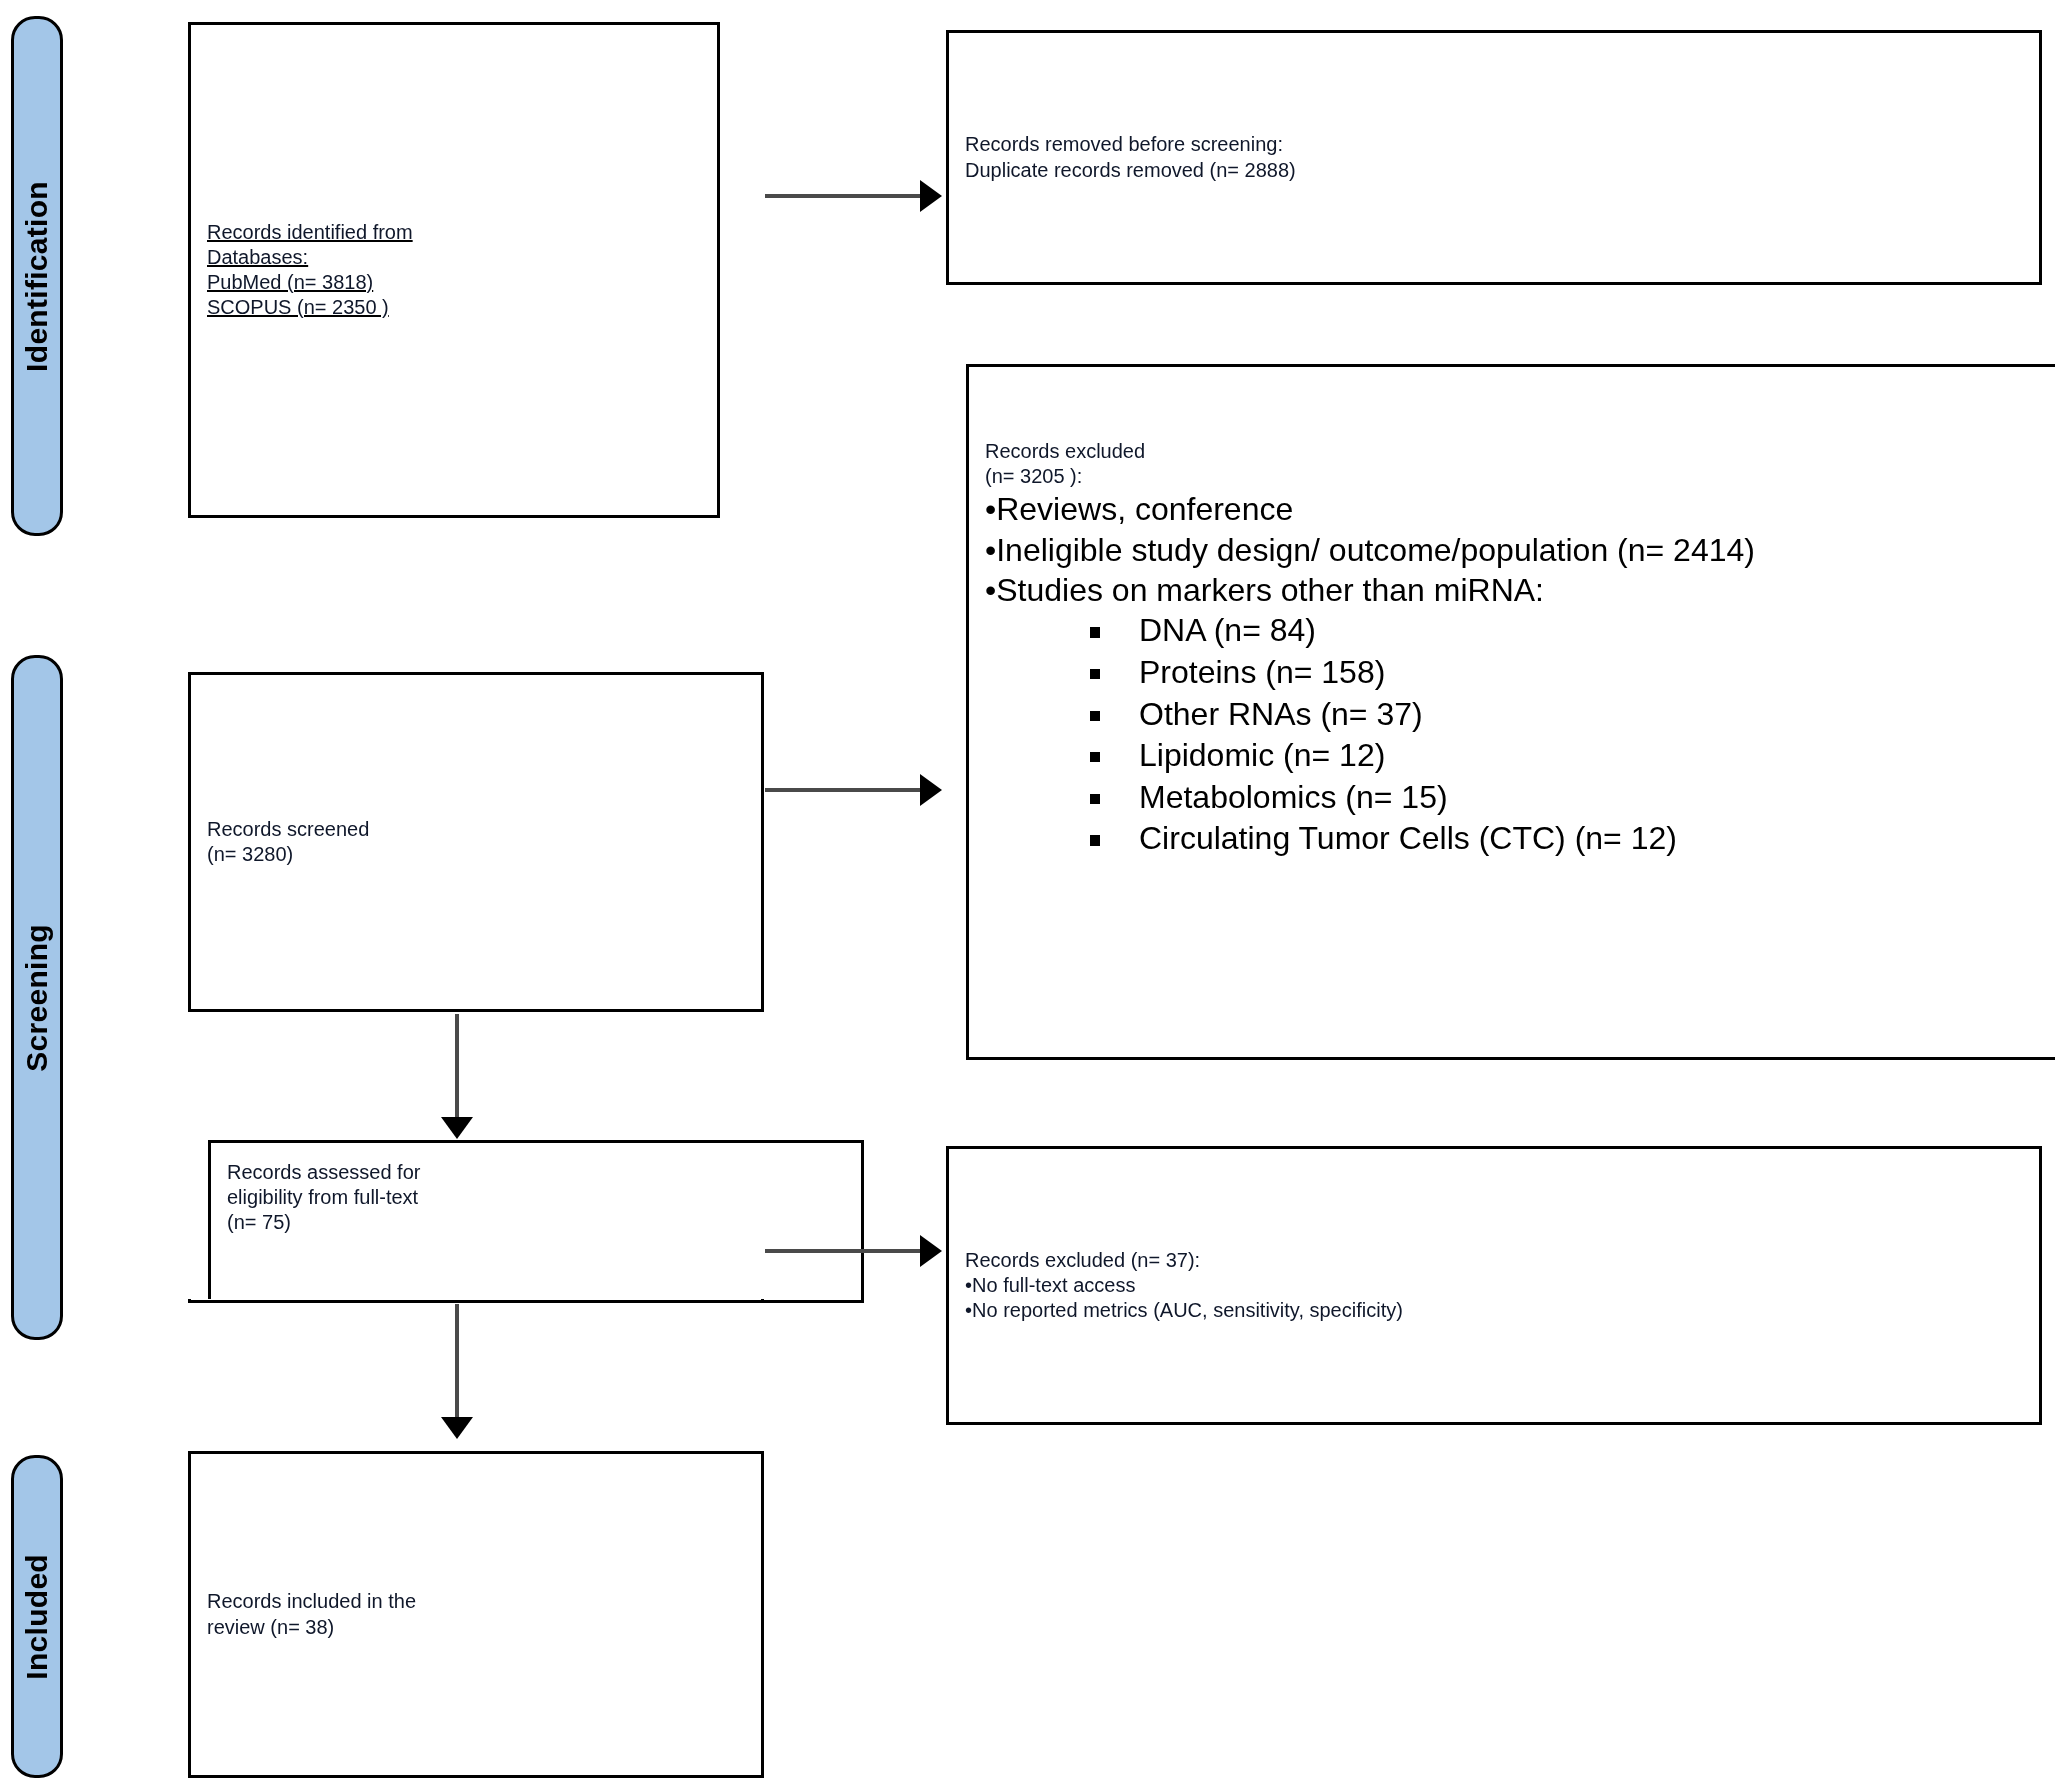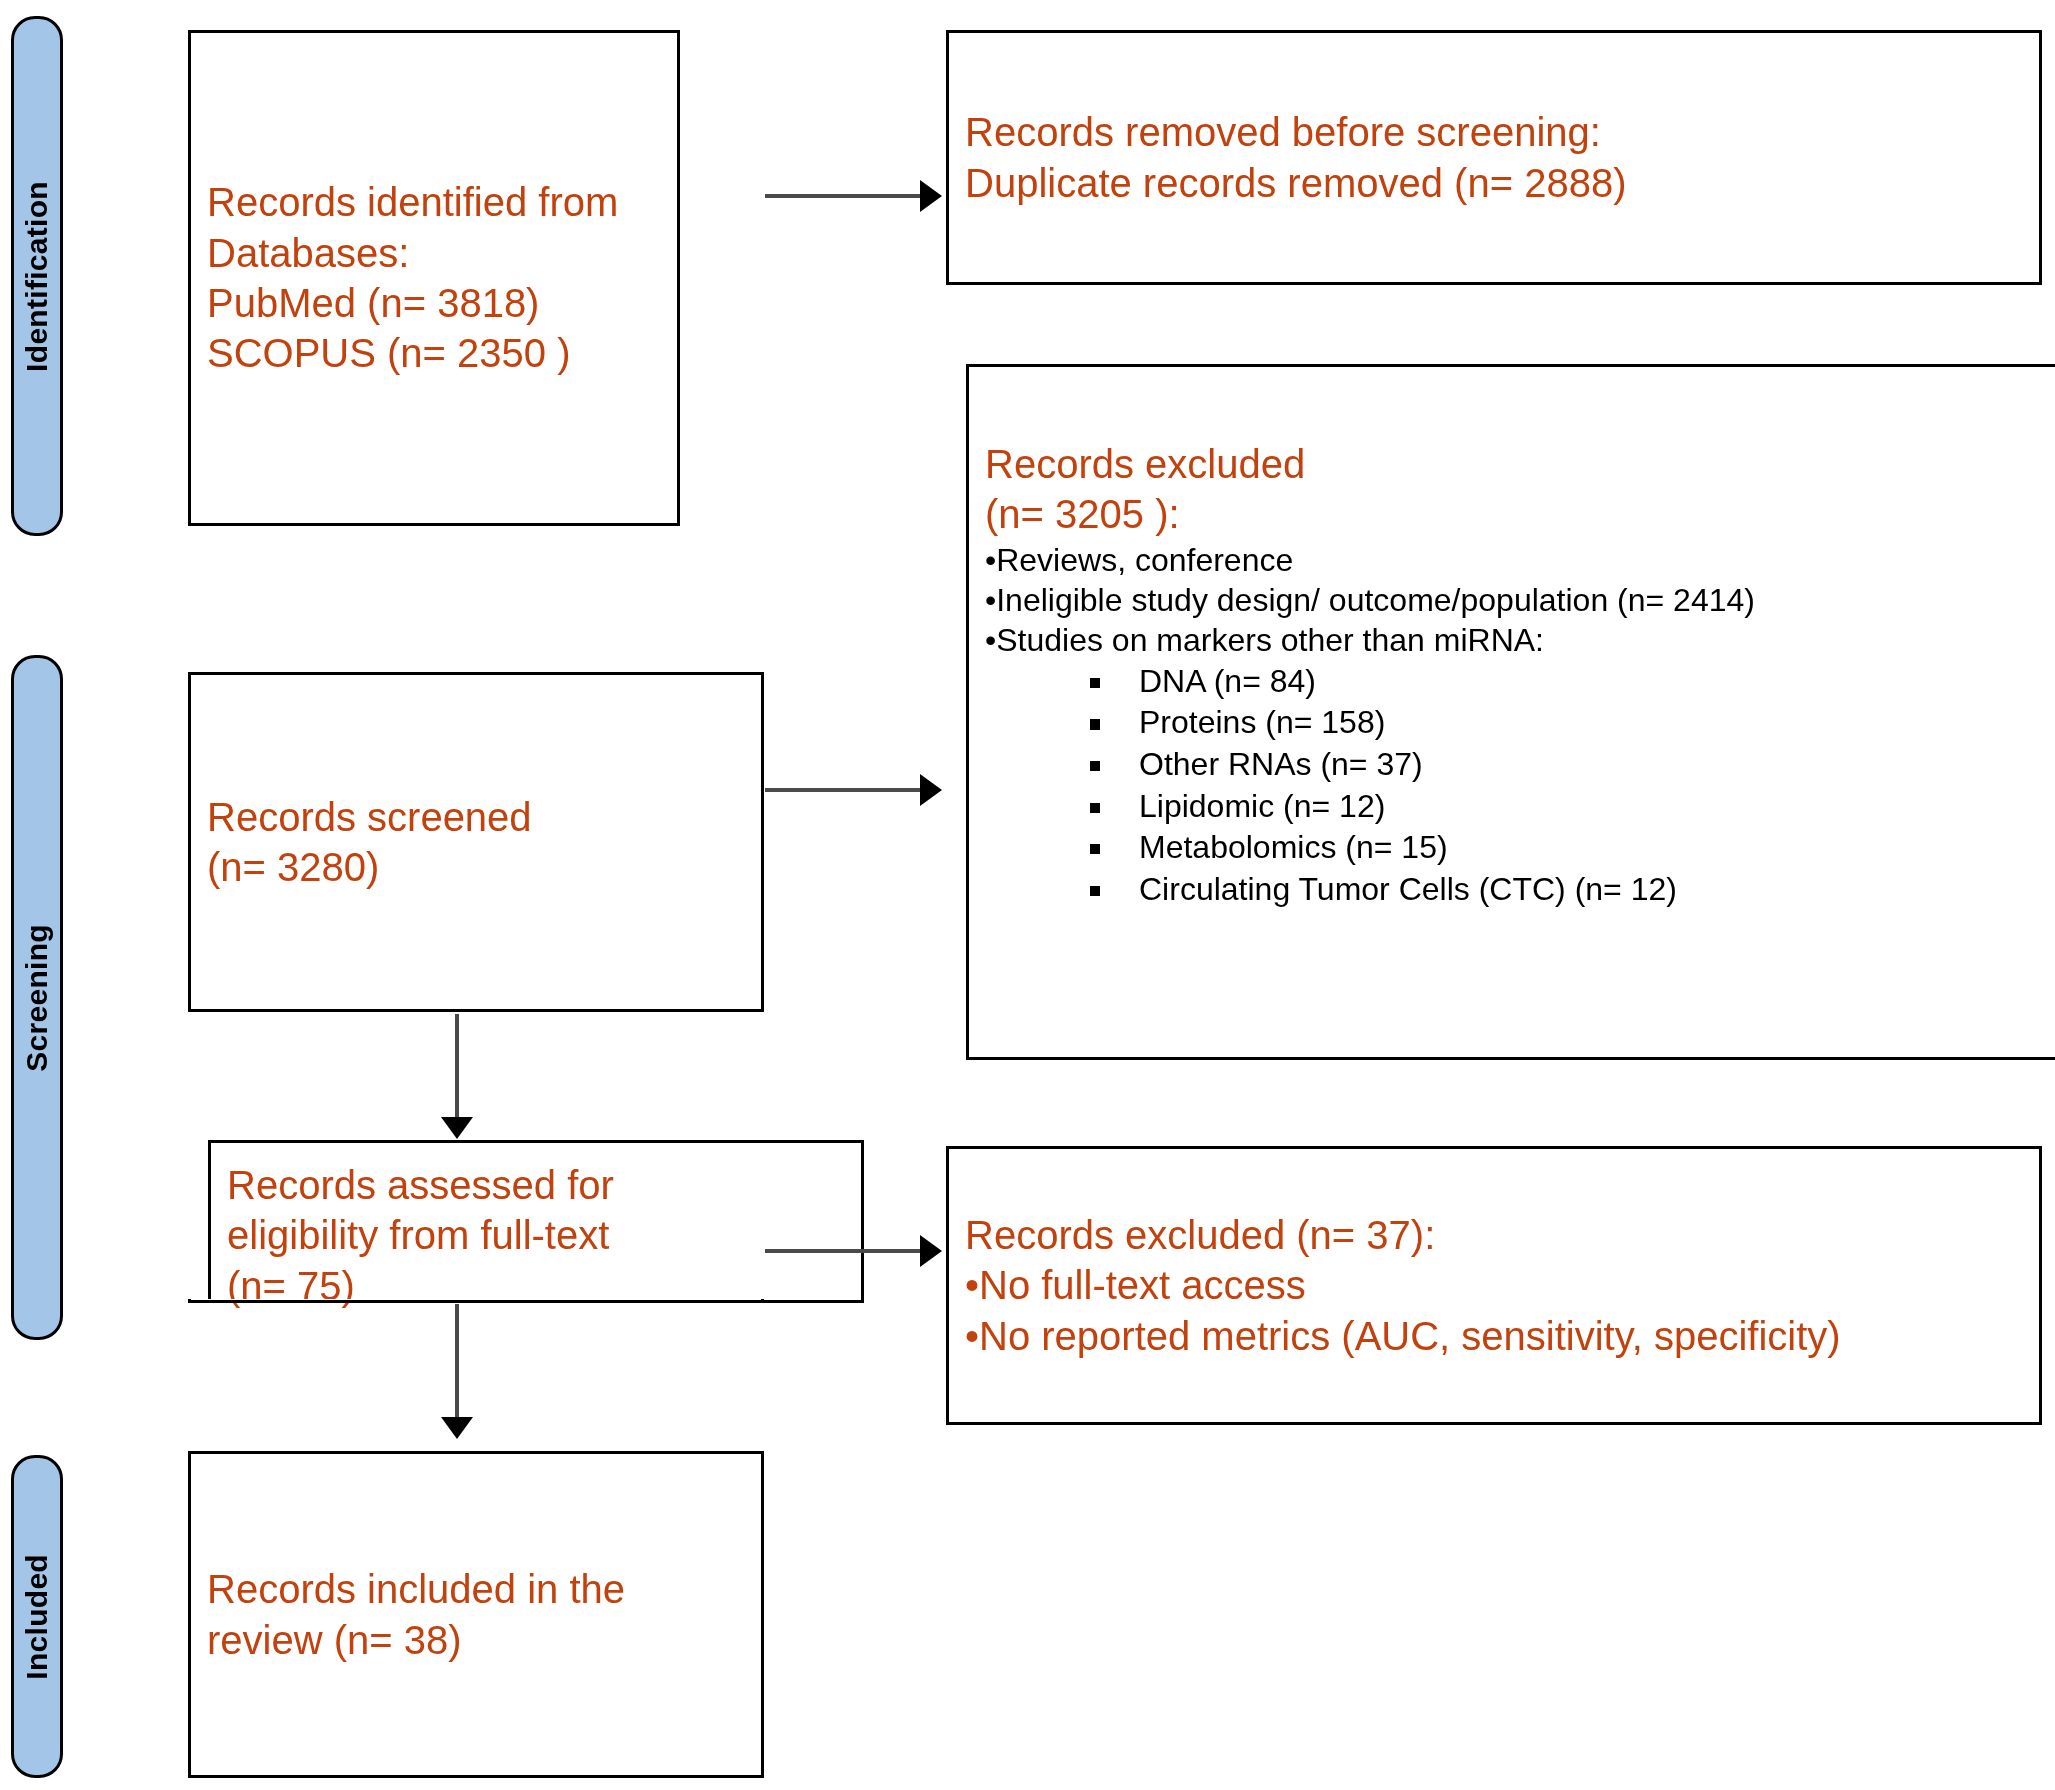--- a/index.html
+++ b/index.html
@@ -45,23 +45,23 @@
   .flow-box {
     position: absolute;
     background: #ffffff;
     border: 3.6px solid #000000;
     display: flex;
     flex-direction: column;
     justify-content: center;
   }
   .flow-box.top-align { justify-content: flex-start; margin-left: 20px; }
   .box-line {
-    font-size: 40px;
+    font-size: 20px;
     line-height: 1.26;
-    color: #c2410c;
+    color: #0f172a;
     padding: 0 16px;
     white-space: nowrap;
   }
 
   
   .bullet-line {
     font-size: 32px;
     line-height: 1.26;
     padding: 0 16px;
     white-space: nowrap;
@@ -134,21 +134,21 @@
   </div>
 
   <div class="stage-pill" style="left:11px; top:655px; width:52px; height:685px;">
     <span class="stage-label">Screening</span>
   </div>
 
   <div class="stage-pill" style="left:11px; top:1455px; width:52px; height:323px;">
     <span class="stage-label">Included</span>
   </div>
 
-  <div class="flow-box" style="left:188px; top:30px; width:492px; height:496px;">
+  <div class="flow-box" style="left:188px; top:22px; width:532px; height:496px;text-decoration:underline;">
     <div class="box-line">Records identified from</div>
     <div class="box-line">Databases:</div>
     <div class="box-line">PubMed (n= 3818)</div>
     <div class="box-line">SCOPUS (n= 2350 )</div>
   </div>
 
   <div class="h-arrow" style="left:765px; top:194px; width:156px;"></div>
 
   <div class="flow-box" style="left:946px; top:30px; width:1096px; height:255px;">
     <div class="box-line">Records removed before screening:</div>

